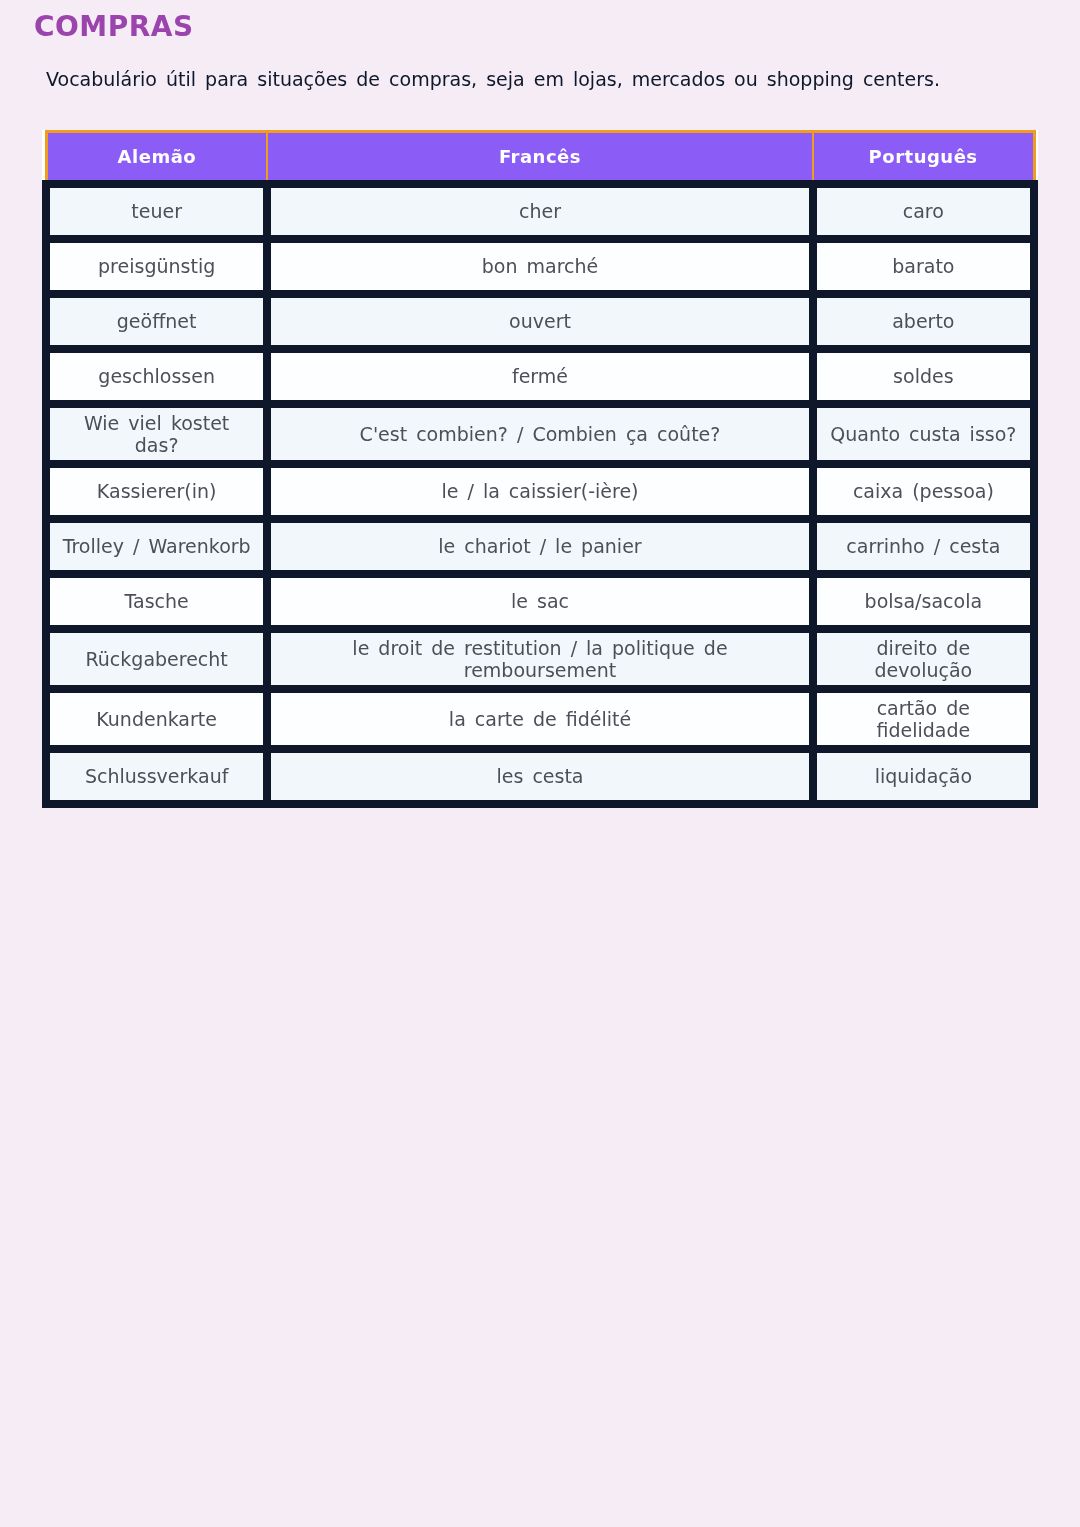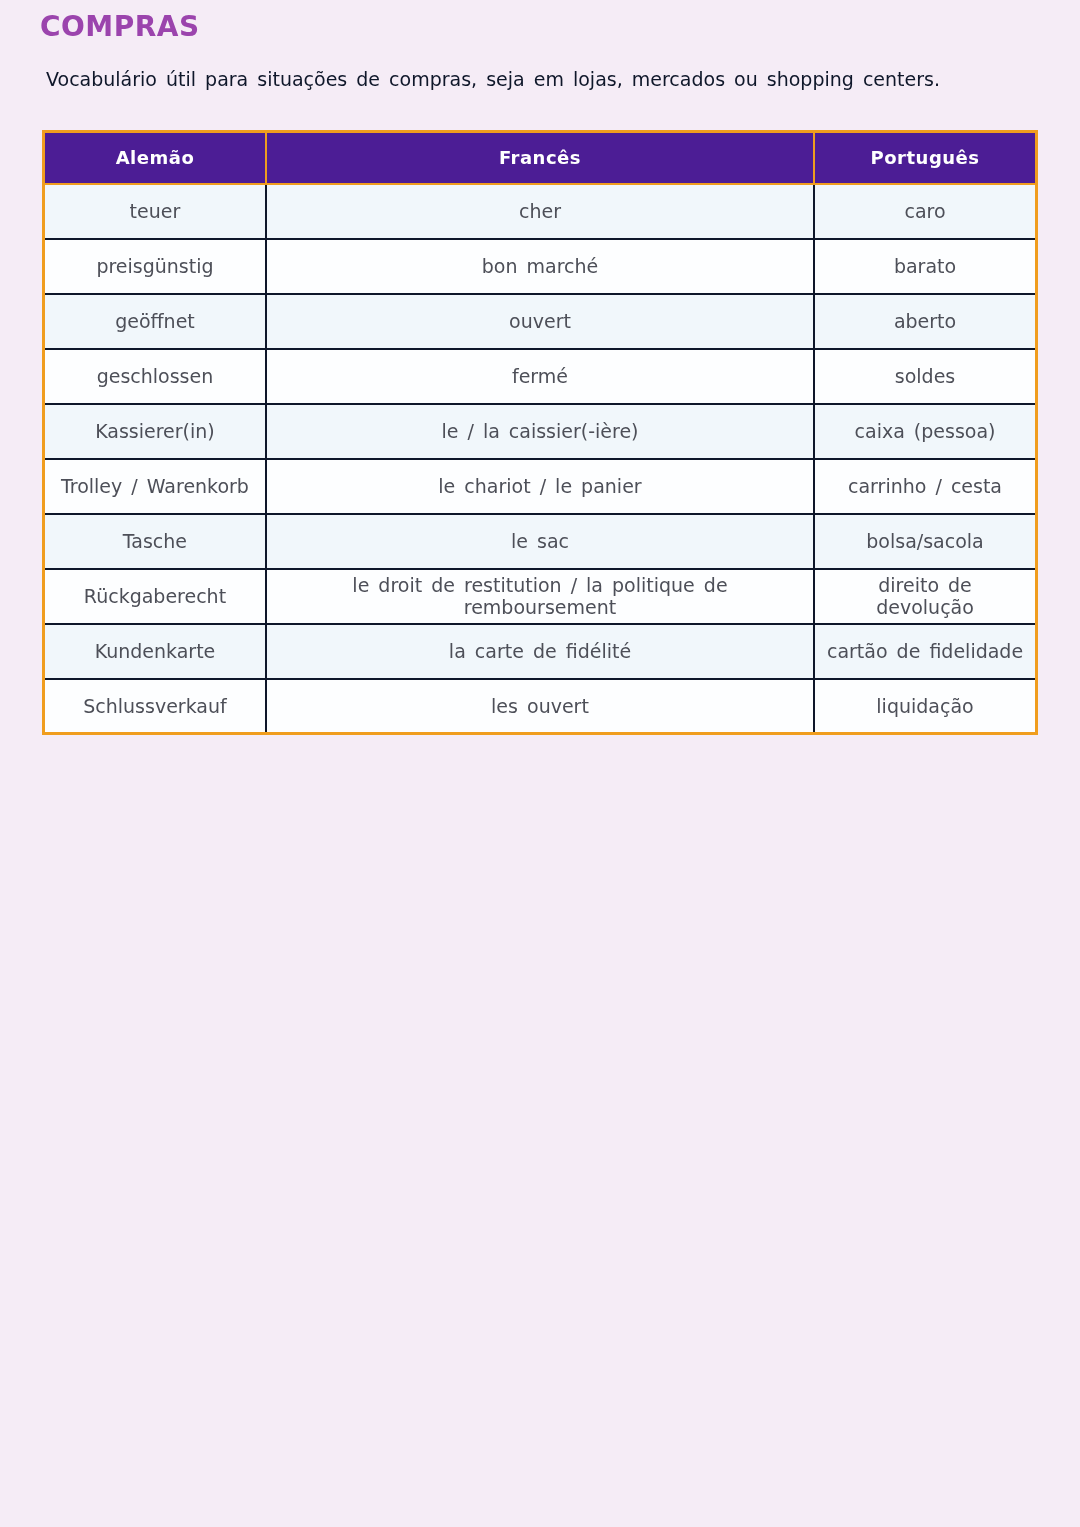--- a/index.html
+++ b/index.html
@@ -15,21 +15,21 @@
     position: relative;
     width: 1080px;
     height: 1527px;
     background: #f5ecf6;
     overflow: hidden;
   }
 
   .page-title {
     position: absolute;
     top: 10px;
-    left: 40px;
+    left: 34px;
     font-size: 28px;
     font-weight: bold;
     color: #9b44ad;
     letter-spacing: 0.5px;
   }
 
   .page-subtitle {
     position: absolute;
     top: 68px;
     left: 46px;
@@ -46,38 +46,38 @@
   }
 
   table.vocab {
     width: 100%;
     border-collapse: collapse;
     border: 3px solid #f09d1e;
     background: #fff;
   }
 
   table.vocab th {
-    background: #4c1d95;
+    background: #8b5cf6;
     color: #ffffff;
     font-size: 18px;
     font-weight: bold;
     height: 52px;
     text-align: center;
     border: 2px solid #f09d1e;
     letter-spacing: 0.5px;
     word-spacing: 2px;
   }
 
   table.vocab td {
     height: 55px;
     text-align: center;
     vertical-align: middle;
     font-size: 19px;
     color: #4d4f58;
-    border: 2px solid #0f172a;
+    border: 8px solid #0f172a;
     padding: 4px 10px;
     word-spacing: 3px;
   }
 
   table.vocab tbody tr:nth-child(odd) td { background: #f1f7fb; }
   table.vocab tbody tr:nth-child(even) td { background: #fdfeff; }
 
   table.vocab col.col-de { width: 22.4%; }
   table.vocab col.col-fr { width: 55.2%; }
   table.vocab col.col-pt { width: 22.4%; }
@@ -120,20 +120,25 @@
             <td>geöffnet</td>
             <td>ouvert</td>
             <td>aberto</td>
           </tr>
           <tr>
             <td>geschlossen</td>
             <td>fermé</td>
             <td>soldes</td>
           </tr>
           <tr>
+            <td>Wie viel kostet das?</td>
+            <td>C'est combien? / Combien ça coûte?</td>
+            <td>Quanto custa isso?</td>
+          </tr>
+          <tr>
             <td>Kassierer(in)</td>
             <td>le / la caissier(-ière)</td>
             <td>caixa (pessoa)</td>
           </tr>
           <tr>
             <td>Trolley / Warenkorb</td>
             <td>le chariot / le panier</td>
             <td>carrinho / cesta</td>
           </tr>
           <tr>
@@ -146,20 +151,20 @@
             <td>le droit de restitution / la politique de remboursement</td>
             <td>direito de devolução</td>
           </tr>
           <tr>
             <td>Kundenkarte</td>
             <td>la carte de fidélité</td>
             <td>cartão de fidelidade</td>
           </tr>
           <tr>
             <td>Schlussverkauf</td>
-            <td>les ouvert</td>
+            <td>les cesta</td>
             <td>liquidação</td>
           </tr>
         </tbody>
     </table>
   </div>
 
 </div>
 
 </body></html>

